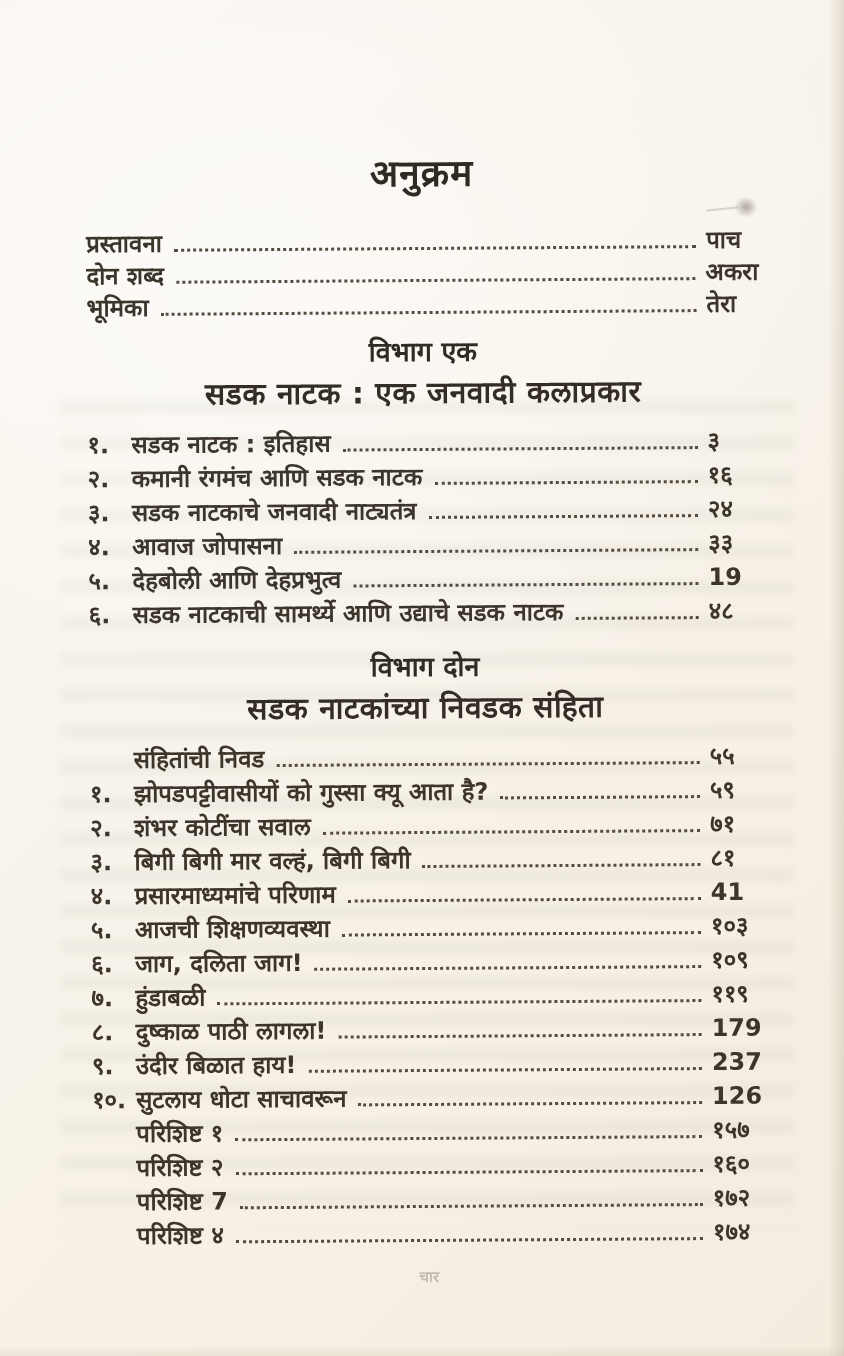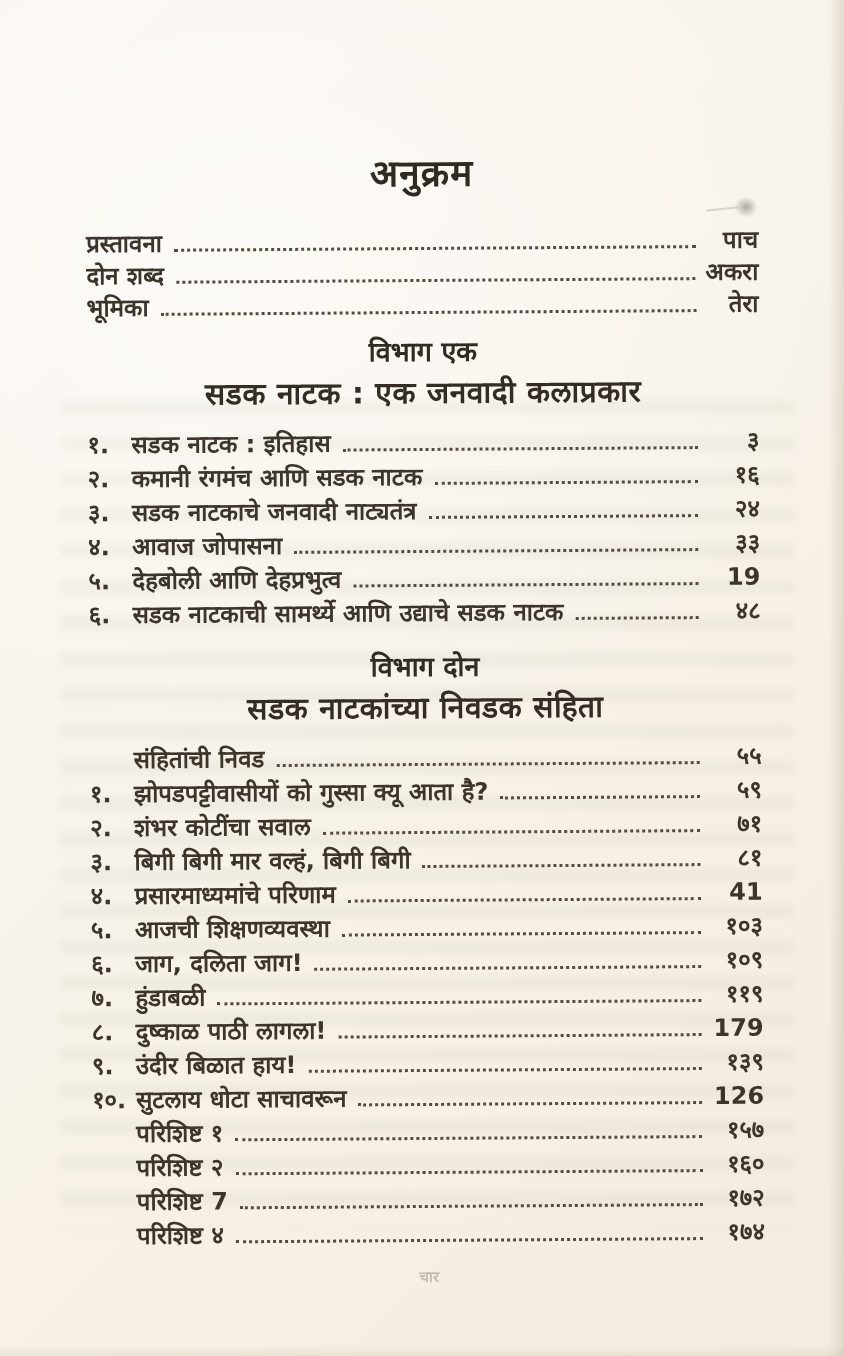--- a/index.html
+++ b/index.html
@@ -98,21 +98,21 @@
   .toc-row .leader {
     flex: 1 1 auto;
     height: 0;
     border-bottom: 3.4px dotted #544c41;
     margin: 0 10px 8px 8px;
     min-width: 20px;
   }
   .toc-row .pg {
     flex: 0 0 auto;
     min-width: 52px;
-    text-align: right;
+    text-align: left;
     white-space: nowrap;
   }
   .toc-section .sec-heading {
     margin: 10px 0 2px 0;
     text-align: center;
     font-size: 27px;
     font-weight: 700;
     color: #302b24;
   }
   .toc-section .sec-subheading {
@@ -263,21 +263,21 @@
           <div class="toc-row">
     <span class="num">८.</span>
     <span class="label">दुष्काळ पाठी लागला!</span>
     <span class="leader"></span>
     <span class="pg">179</span>
   </div>
           <div class="toc-row">
     <span class="num">९.</span>
     <span class="label">उंदीर बिळात हाय!</span>
     <span class="leader"></span>
-    <span class="pg">१३९</span>
+    <span class="pg">237</span>
   </div>
           <div class="toc-row">
     <span class="num">१०.</span>
     <span class="label">सुटलाय धोटा साचावरून</span>
     <span class="leader"></span>
     <span class="pg">126</span>
   </div>
           <div class="toc-row">
     <span class="num"></span>
     <span class="label">परिशिष्ट १</span>

